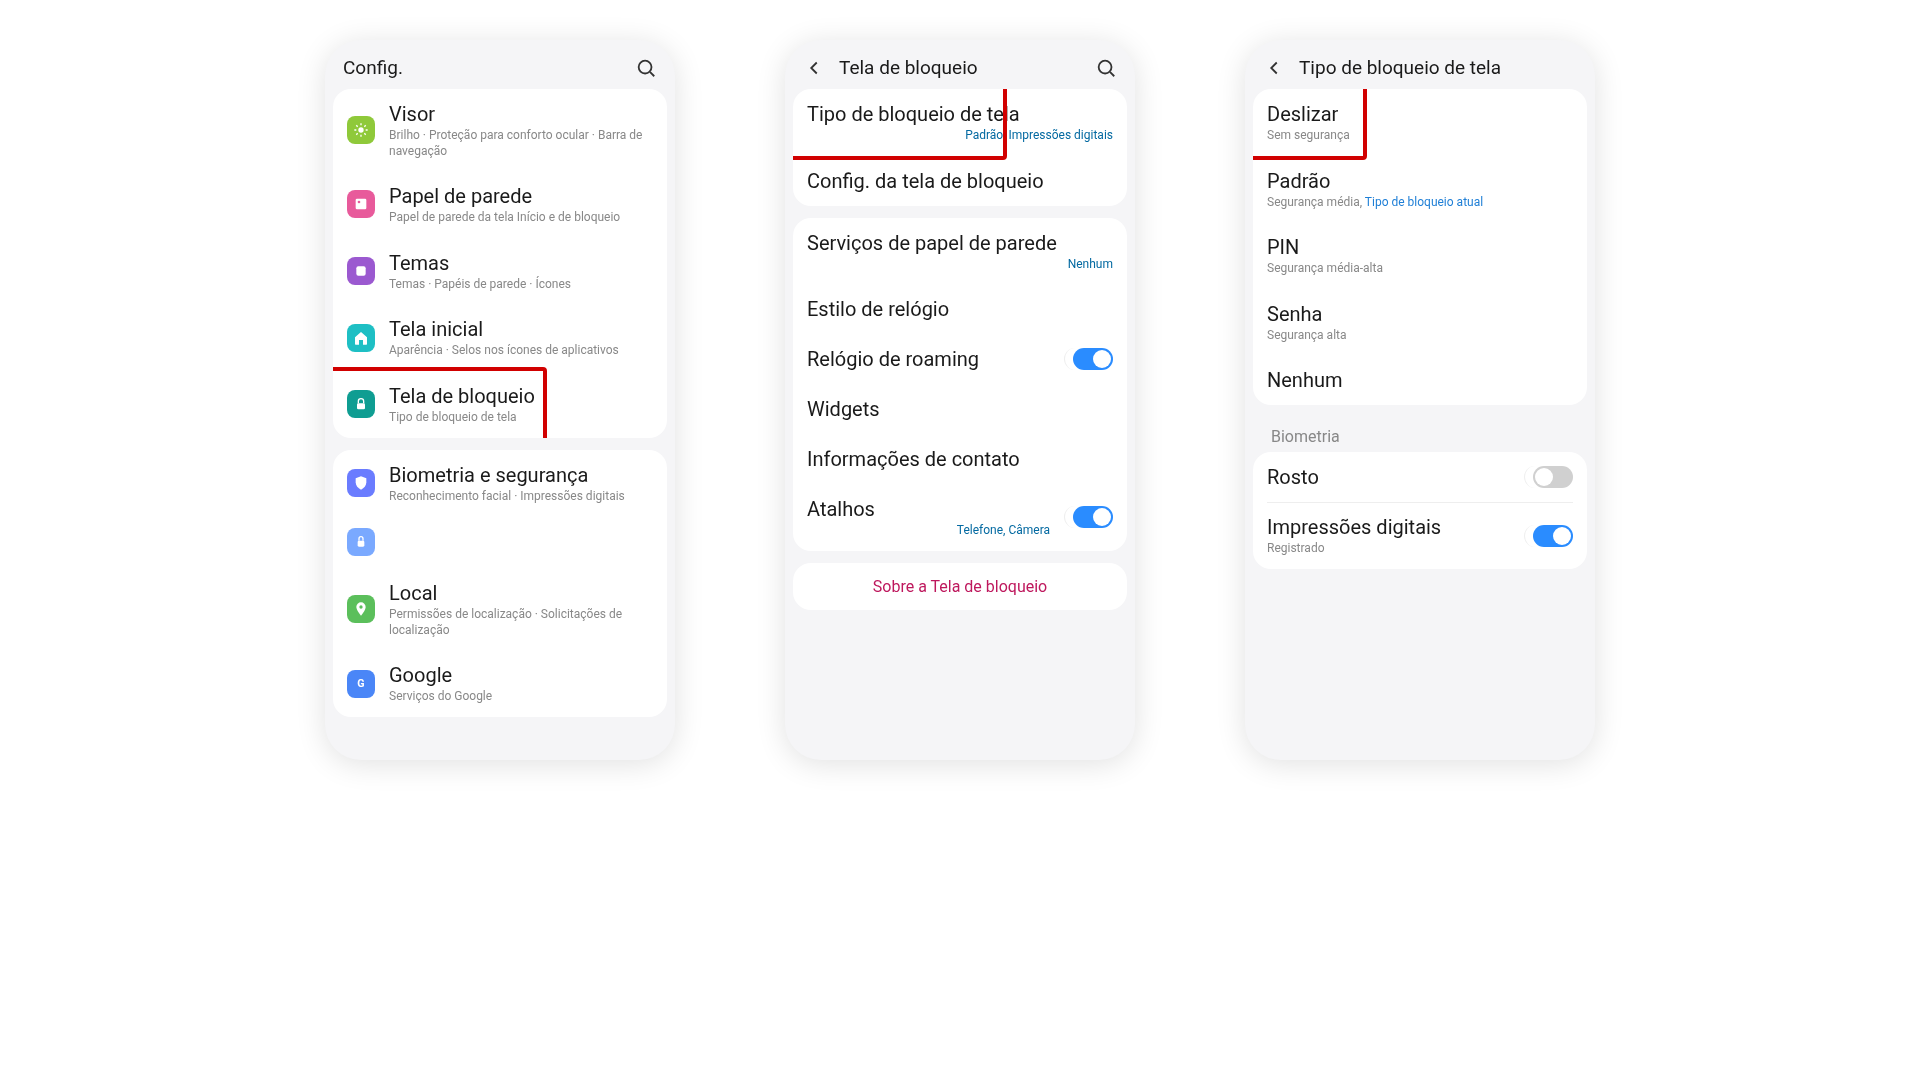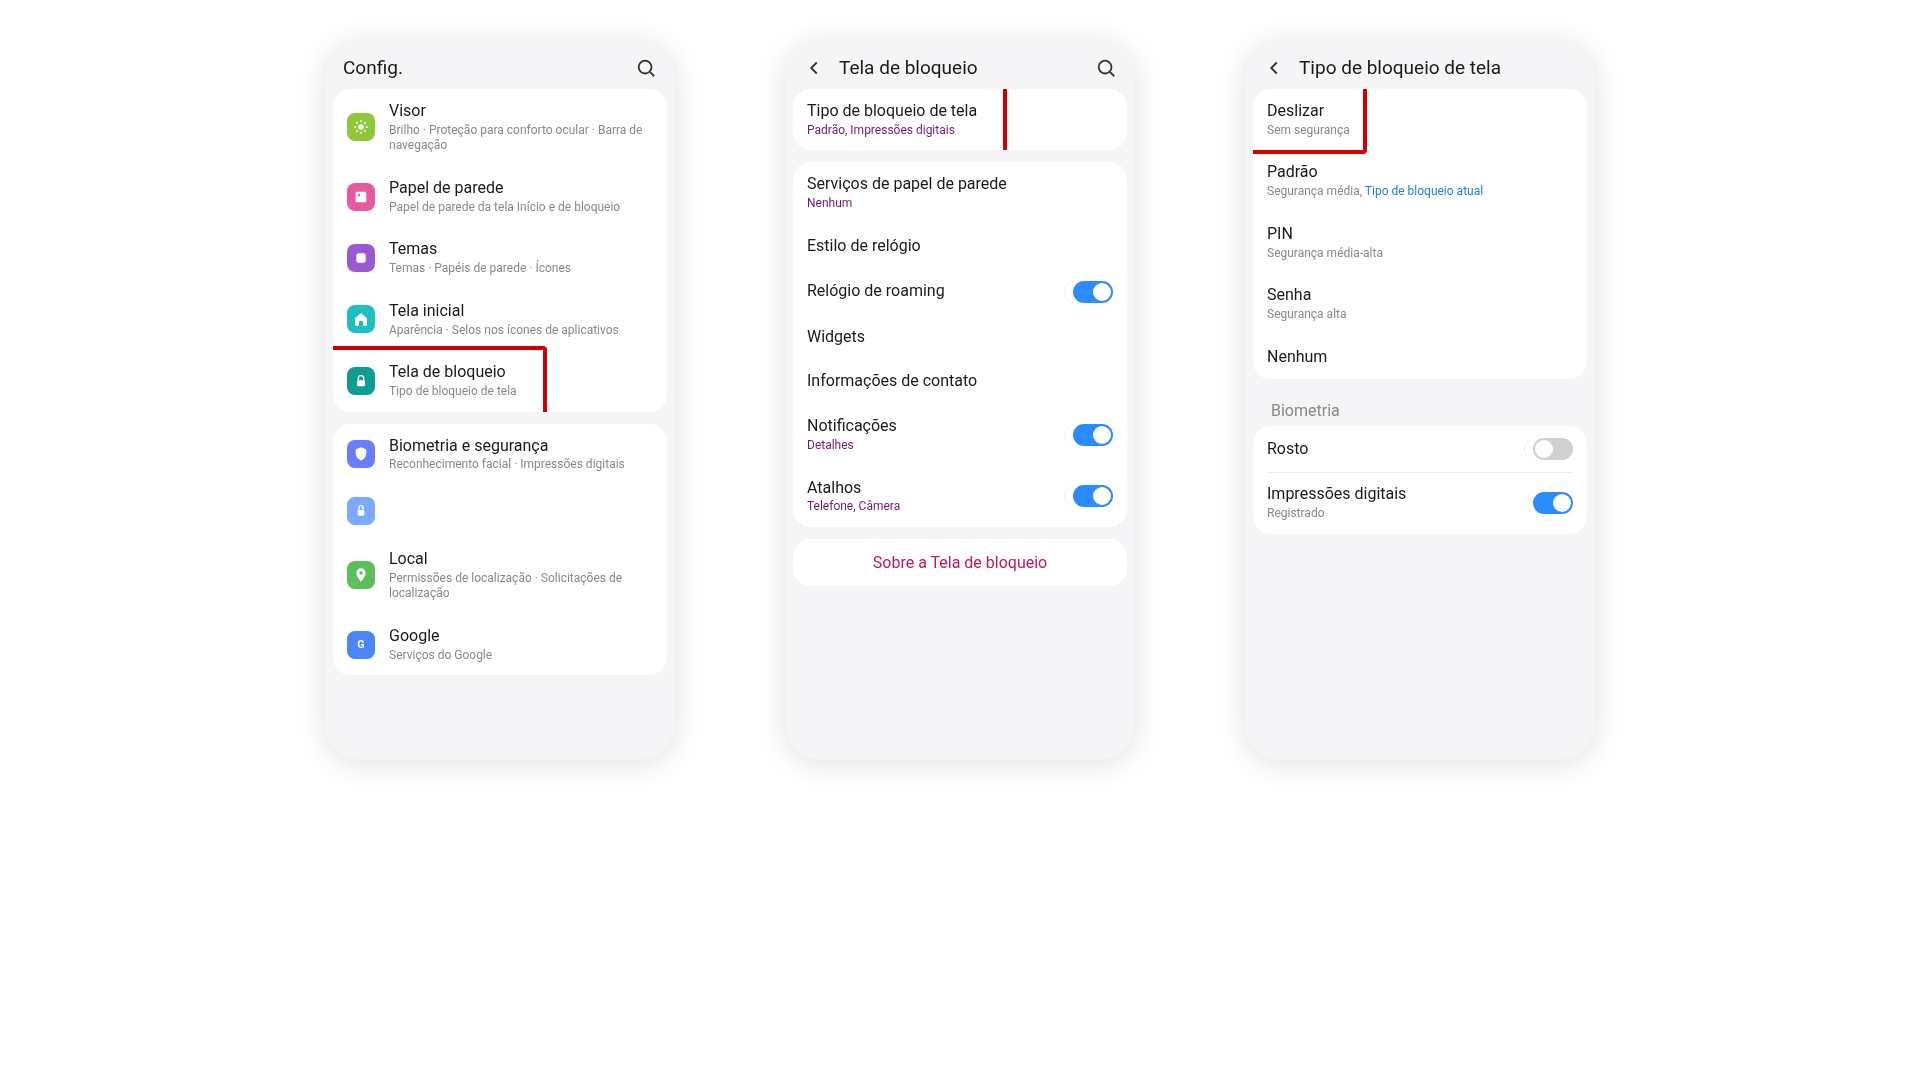--- a/index.html
+++ b/index.html
@@ -81,23 +81,23 @@
     width: 28px;
     height: 28px;
     border-radius: 8px;
     display: flex;
     align-items: center;
     justify-content: center;
     flex-shrink: 0;
   }
   .icon svg { width: 16px; height: 16px; }
   .item-text { flex: 1; min-width: 0; }
-  .item-title { font-size: 16px; color: #1a1a1a; line-height: 1.3; }
+  .item-title { font-size: 20px; color: #1a1a1a; line-height: 1.3; }
   .item-sub { font-size: 12px; color: #888; line-height: 1.3; margin-top: 1px; }
-  .item-sub.link { color: #701a75; }
+  .item-sub.link { color: #0369a1; text-align: right; }
   .sub-link-part { color: #1f7fd6; }
   .toggle {
     width: 40px;
     height: 22px;
     border-radius: 11px;
     position: relative;
     flex-shrink: 0;
     border-left: 1px solid #eee;
     padding-left: 8px;
     box-sizing: content-box;
@@ -311,20 +311,28 @@
       <div class="card">
         <div class="highlight-wrap">
           <div class="item noicon">
         <div class="item-text">
           <div class="item-title">Tipo de bloqueio de tela</div>
           <div class="item-sub link">Padrão, Impressões digitais</div>
         </div>
         </div>
           <div class="red-box" style="inset: -4px 120px -4px -4px;"></div>
         </div>
+        <div class="highlight-wrap">
+          <div class="item noicon">
+        <div class="item-text">
+          <div class="item-title">Config. da tela de bloqueio</div>
+
+        </div>
+        </div>
+        </div>
       </div>
       <div class="card">
         <div class="highlight-wrap">
           <div class="item noicon">
         <div class="item-text">
           <div class="item-title">Serviços de papel de parede</div>
           <div class="item-sub link">Nenhum</div>
         </div>
         </div>
         </div>
@@ -357,33 +365,20 @@
         </div>
         </div>
         </div>
         <div class="highlight-wrap">
           <div class="item noicon">
         <div class="item-text">
           <div class="item-title">Informações de contato</div>
 
         </div>
         </div>
-        </div>
-        <div class="highlight-wrap">
-          <div class="item noicon">
-        <div class="item-text">
-          <div class="item-title">Notificações</div>
-          <div class="item-sub link">Detalhes</div>
-        </div>
-        <div class="toggle">
-              <div class="toggle-track on">
-                <div class="toggle-knob"></div>
-              </div>
-            </div>
-          </div>
         </div>
         <div class="highlight-wrap">
           <div class="item noicon">
         <div class="item-text">
           <div class="item-title">Atalhos</div>
           <div class="item-sub link">Telefone, Câmera</div>
         </div>
         <div class="toggle">
               <div class="toggle-track on">
                 <div class="toggle-knob"></div>

